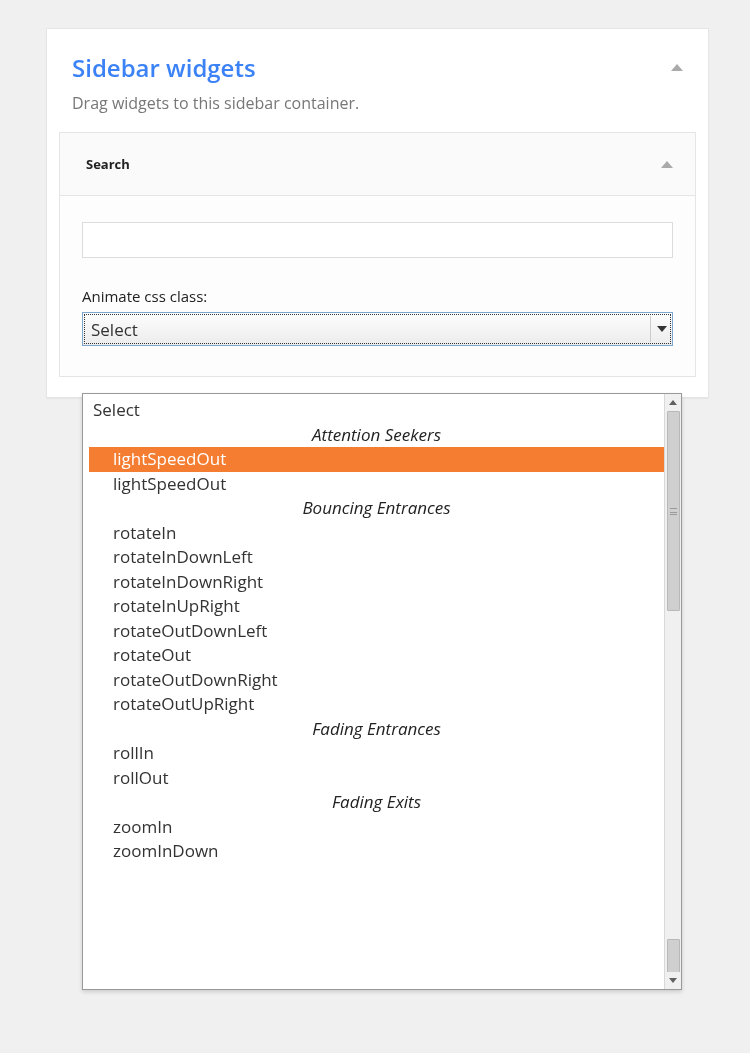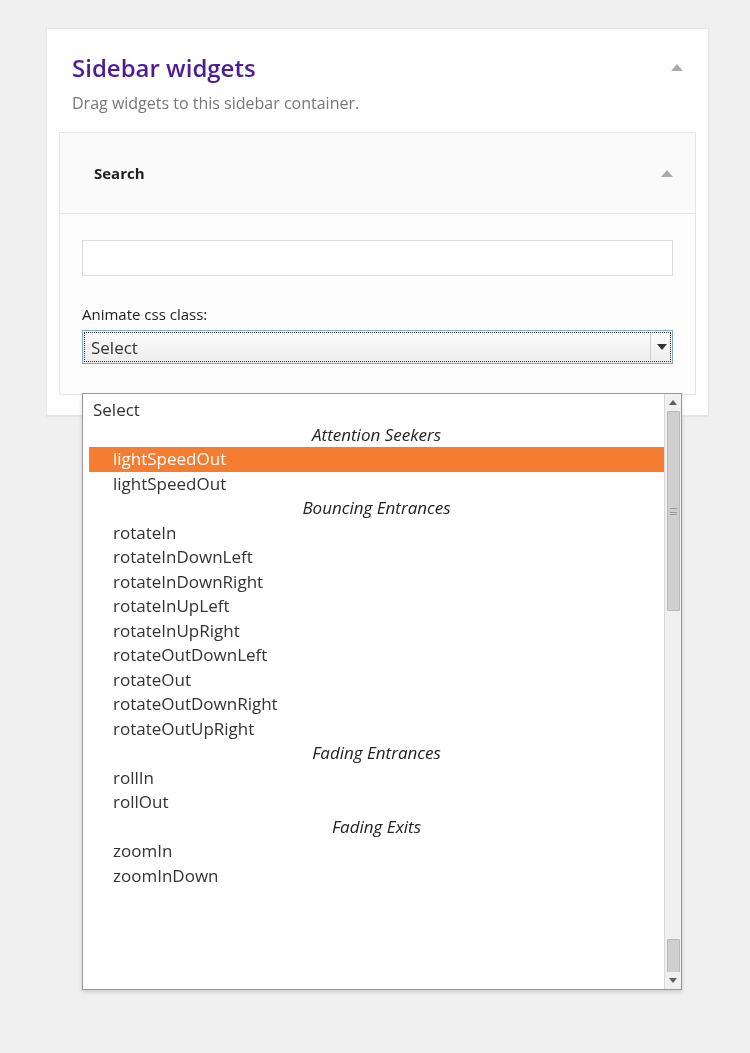--- a/index.html
+++ b/index.html
@@ -28,45 +28,45 @@
   }
   .card-title {
     display: flex;
     align-items: center;
     justify-content: space-between;
   }
   .card-title h2 {
     font-size: 24px;
     margin: 0;
     font-weight: 600;
-    color: #4c1d95;
+    color: #3b82f6;
   }
   .card-desc {
     color: #777;
     font-size: 16px;
     margin: 8px 0 18px 0;
   }
   .widget {
     margin: 0 12px 20px 12px;
     border: 1px solid #e5e5e5;
     background: #fafafa;
   }
   .widget-header {
     display: flex;
     align-items: center;
     justify-content: space-between;
     padding: 18px 22px;
     background: #fafafa;
     border-bottom: 1px solid #e5e5e5;
   }
   .widget-header h3 {
-    font-size: 15px;
+    font-size: 13px;
     font-weight: 700;
     color: #222;
-    margin: 12px;
+    margin: 4px;
   }
   .caret-up {
     width: 0; height: 0;
     border-left: 6px solid transparent;
     border-right: 6px solid transparent;
     border-bottom: 7px solid #aaa;
     display: inline-block;
   }
   .caret-down {
     width: 0; height: 0;
@@ -256,21 +256,20 @@
 <div class="dropdown">
   <div class="dropdown-list" id="dropdown-list">
       <div class="plain-opt">Select</div>
       <div class="group-label">Attention Seekers</div>
       <div class="opt selected">lightSpeedOut</div>
       <div class="opt">lightSpeedOut</div>
       <div class="group-label">Bouncing Entrances</div>
       <div class="opt">rotateIn</div>
       <div class="opt">rotateInDownLeft</div>
       <div class="opt">rotateInDownRight</div>
-      <div class="opt">rotateInUpLeft</div>
       <div class="opt">rotateInUpRight</div>
       <div class="opt">rotateOutDownLeft</div>
       <div class="opt">rotateOut</div>
       <div class="opt">rotateOutDownRight</div>
       <div class="opt">rotateOutUpRight</div>
       <div class="group-label">Fading Entrances</div>
       <div class="opt">rollIn</div>
       <div class="opt">rollOut</div>
       <div class="group-label">Fading Exits</div>
       <div class="opt">zoomIn</div>

